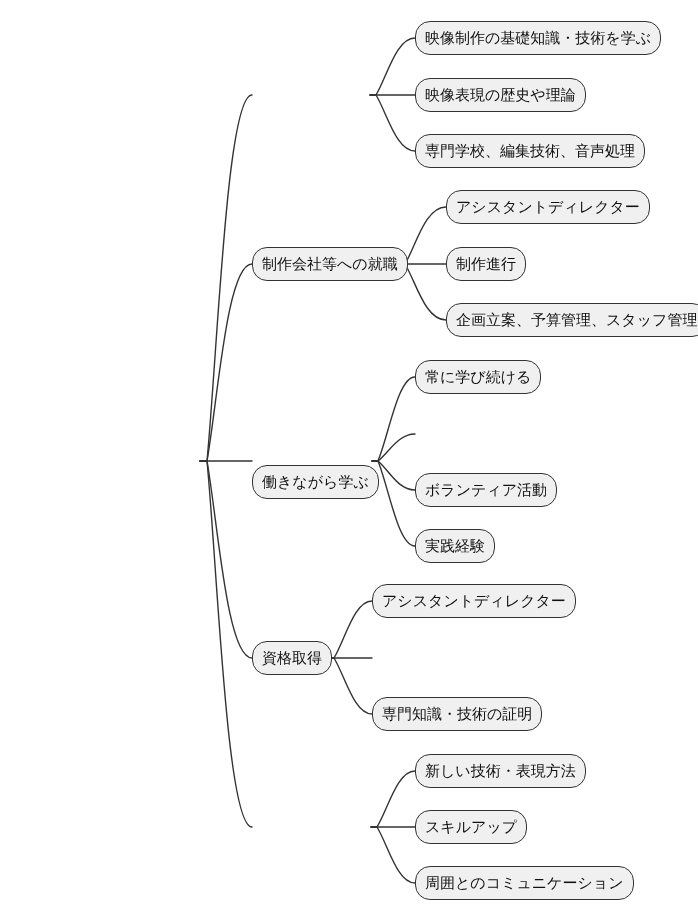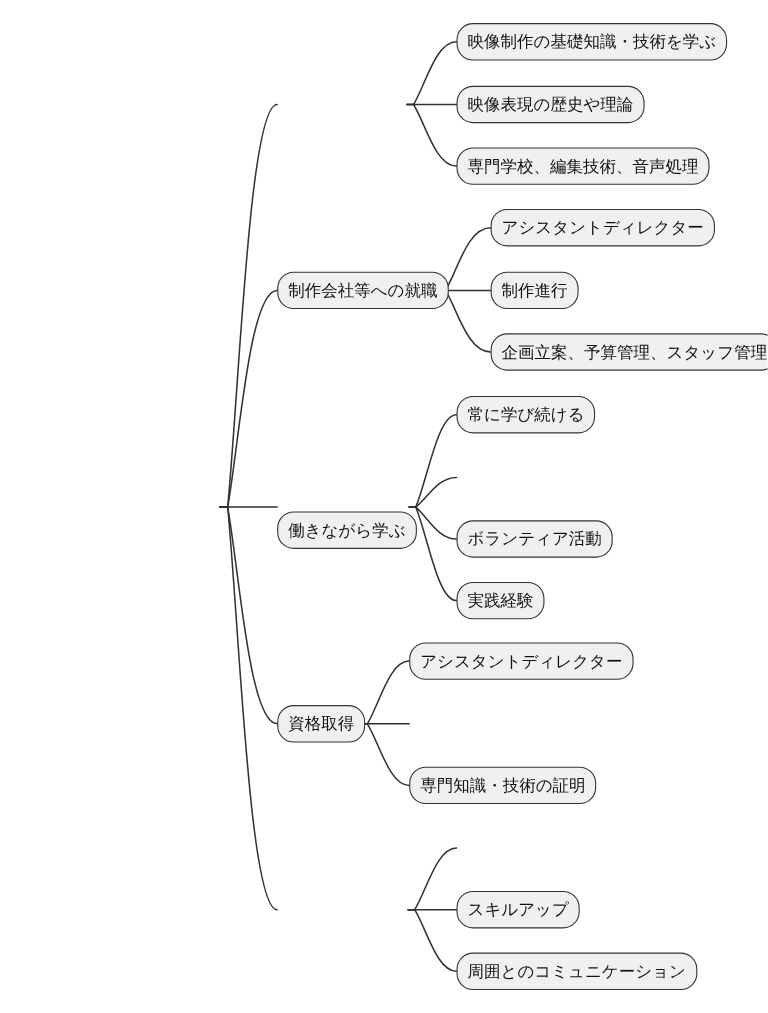--- a/index.html
+++ b/index.html
@@ -75,15 +75,16 @@
   <div class="node" style="left:446px;top:264px">制作進行</div>
   <div class="node" style="left:446px;top:320px">企画立案、予算管理、スタッフ管理</div>
 
   <div class="node" style="left:415px;top:377px">常に学び続ける</div>
   <div class="node" style="left:415px;top:490px">ボランティア活動</div>
   <div class="node" style="left:415px;top:546px">実践経験</div>
 
   <div class="node" style="left:372px;top:601px">アシスタントディレクター</div>
   <div class="node" style="left:372px;top:714px">専門知識・技術の証明</div>
 
+  <div class="node" style="left:415px;top:771px">新しい技術・表現方法</div>
   <div class="node" style="left:415px;top:827px">スキルアップ</div>
   <div class="node" style="left:415px;top:883px">周囲とのコミュニケーション</div>
 </div>
 
 </body></html>

